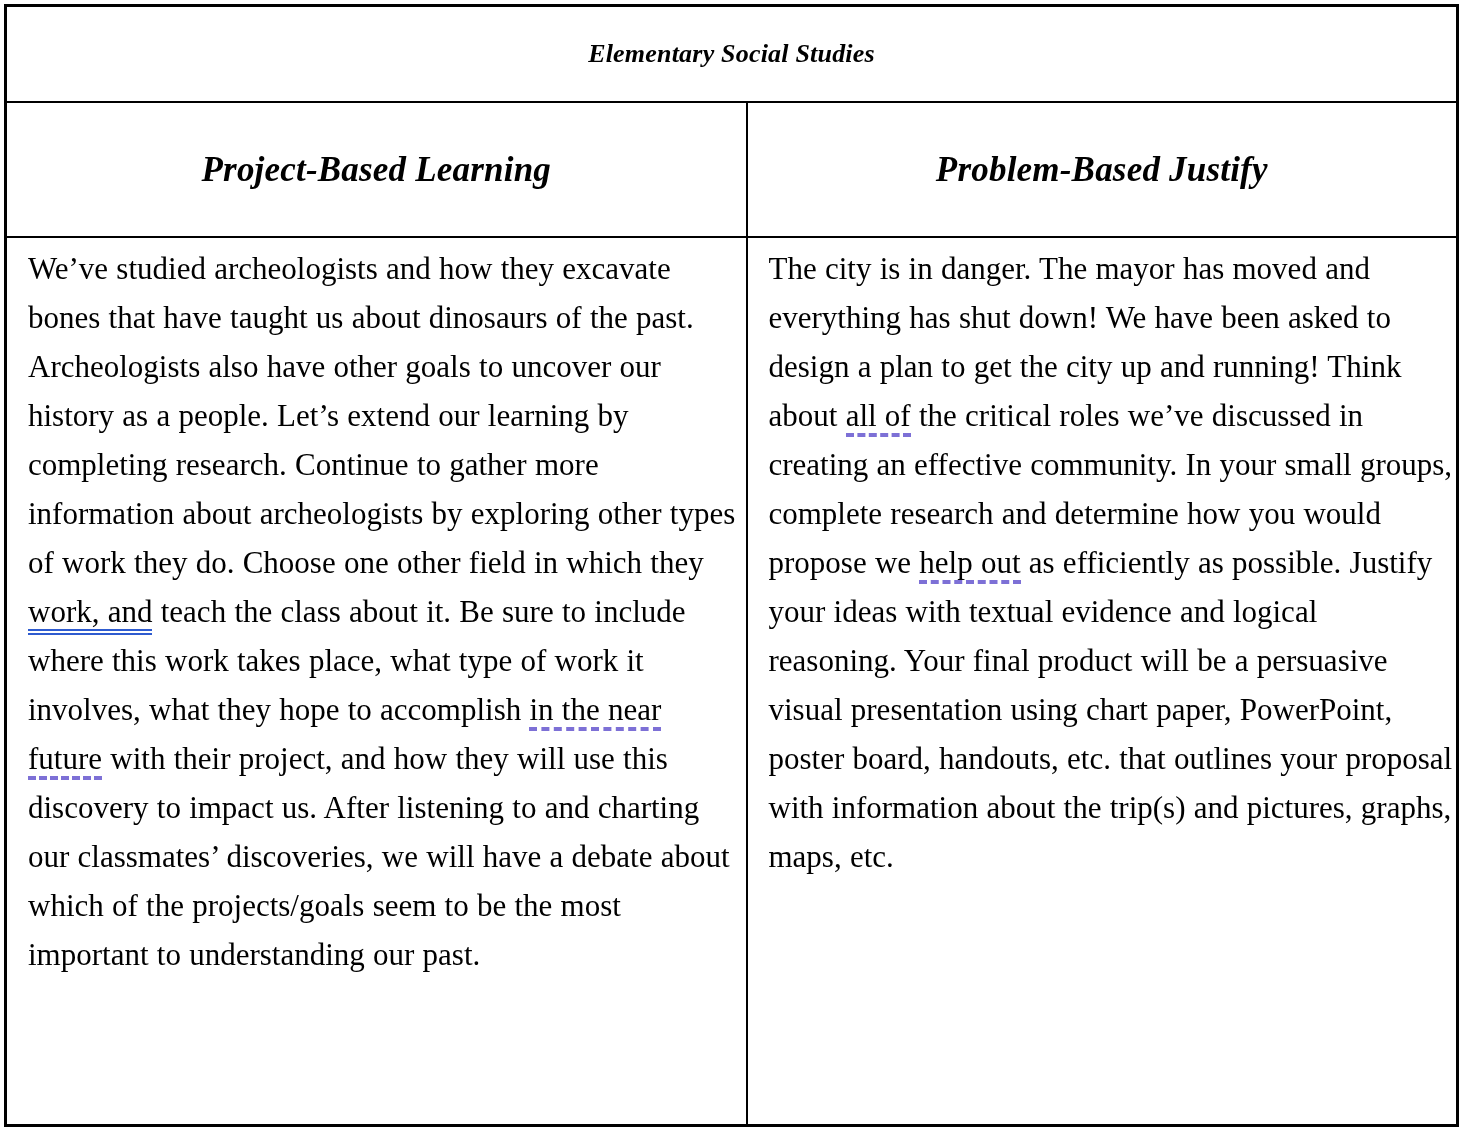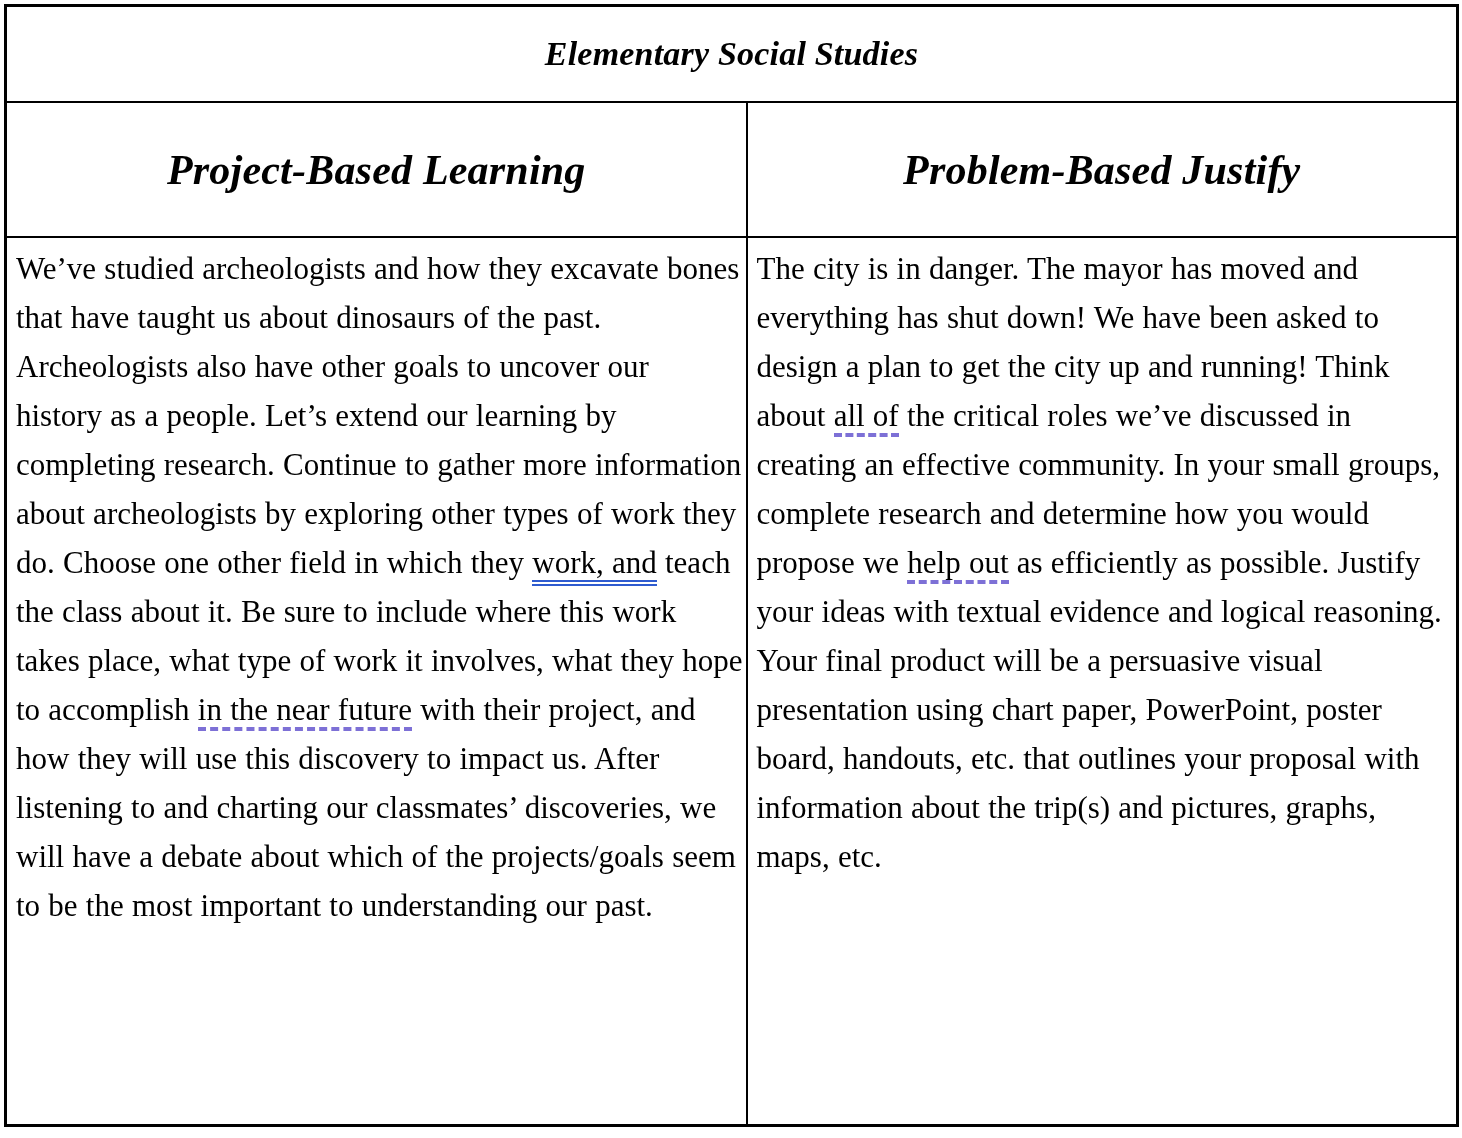--- a/index.html
+++ b/index.html
@@ -27,43 +27,43 @@
   table.grid td {
     border: 2px solid var(--border, #000000);
     background: var(--background, #ffffff);
   }
   .title-row td {
     height: 92px;
     text-align: center;
     vertical-align: middle;
   }
   .title-text {
-    font-size: 34px;
+    font-size: 26px;
     font-weight: bold;
     font-style: italic;
     letter-spacing: 0.2px;
   }
   .header-row td {
     height: 131px;
     text-align: center;
     vertical-align: middle;
   }
   .header-text {
-    font-size: 42px;
+    font-size: 35px;
     font-weight: bold;
     font-style: italic;
     letter-spacing: 0.2px;
   }
   .body-row td {
     height: 884px;
     vertical-align: top;
   }
   .body-text {
     margin: 0;
-    padding: 5px 2px 0 8px;
+    padding: 5px 2px 0 20px;
     font-size: 31px;
     line-height: 49px;
     word-spacing: 0.5px;
   }
   .seg-grammar-double {
     border-bottom: 6px double var(--grammar-underline, #2e5bcf);
   }
   .seg-suggestion-dashed {
     border-bottom: 4px dashed var(--suggestion-underline, #7d70d6);
   }

